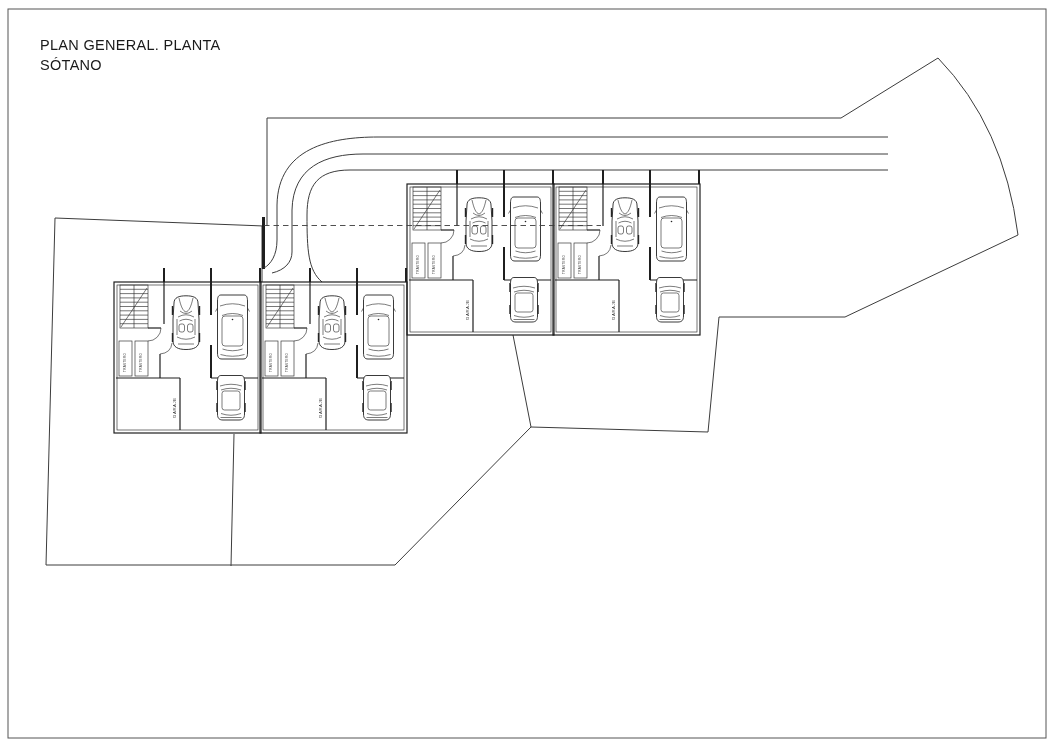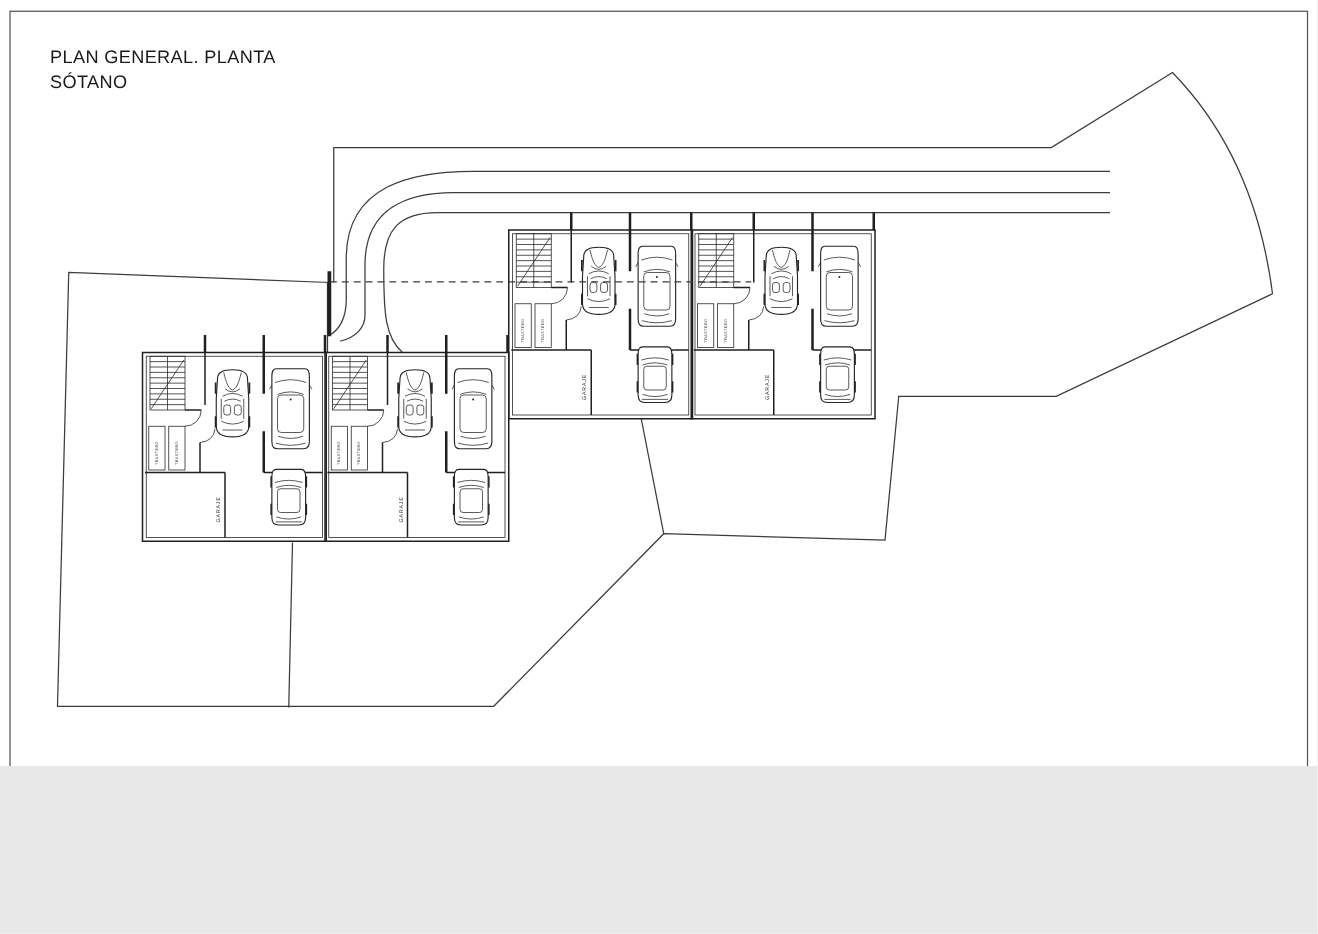--- a/index.html
+++ b/index.html
@@ -1,18 +1,18 @@
 <!DOCTYPE html>
 <html><head>
 <meta charset="utf-8">
 <style>
   html,body{margin:0;padding:0;background:#e8e8e8;}
   #sheet{
     position:relative;
-    width:1054px;height:613px;
+    width:1054px;height:747px;
     background:#ffffff;
     font-family:"Liberation Sans", sans-serif;
     overflow:hidden;
   }
   svg{position:absolute;left:0;top:0;}
   .thin  {stroke:#3c3c3c;stroke-width:1;fill:none;}
   .wall  {stroke:#1f1f1f;stroke-width:1.2;fill:none;}
   .wallh {stroke:#1f1f1f;stroke-width:2;fill:none;}
   .det   {stroke:#2d2d2d;stroke-width:0.65;fill:none;}
   .car   {stroke:#242424;stroke-width:0.9;fill:#ffffff;}

